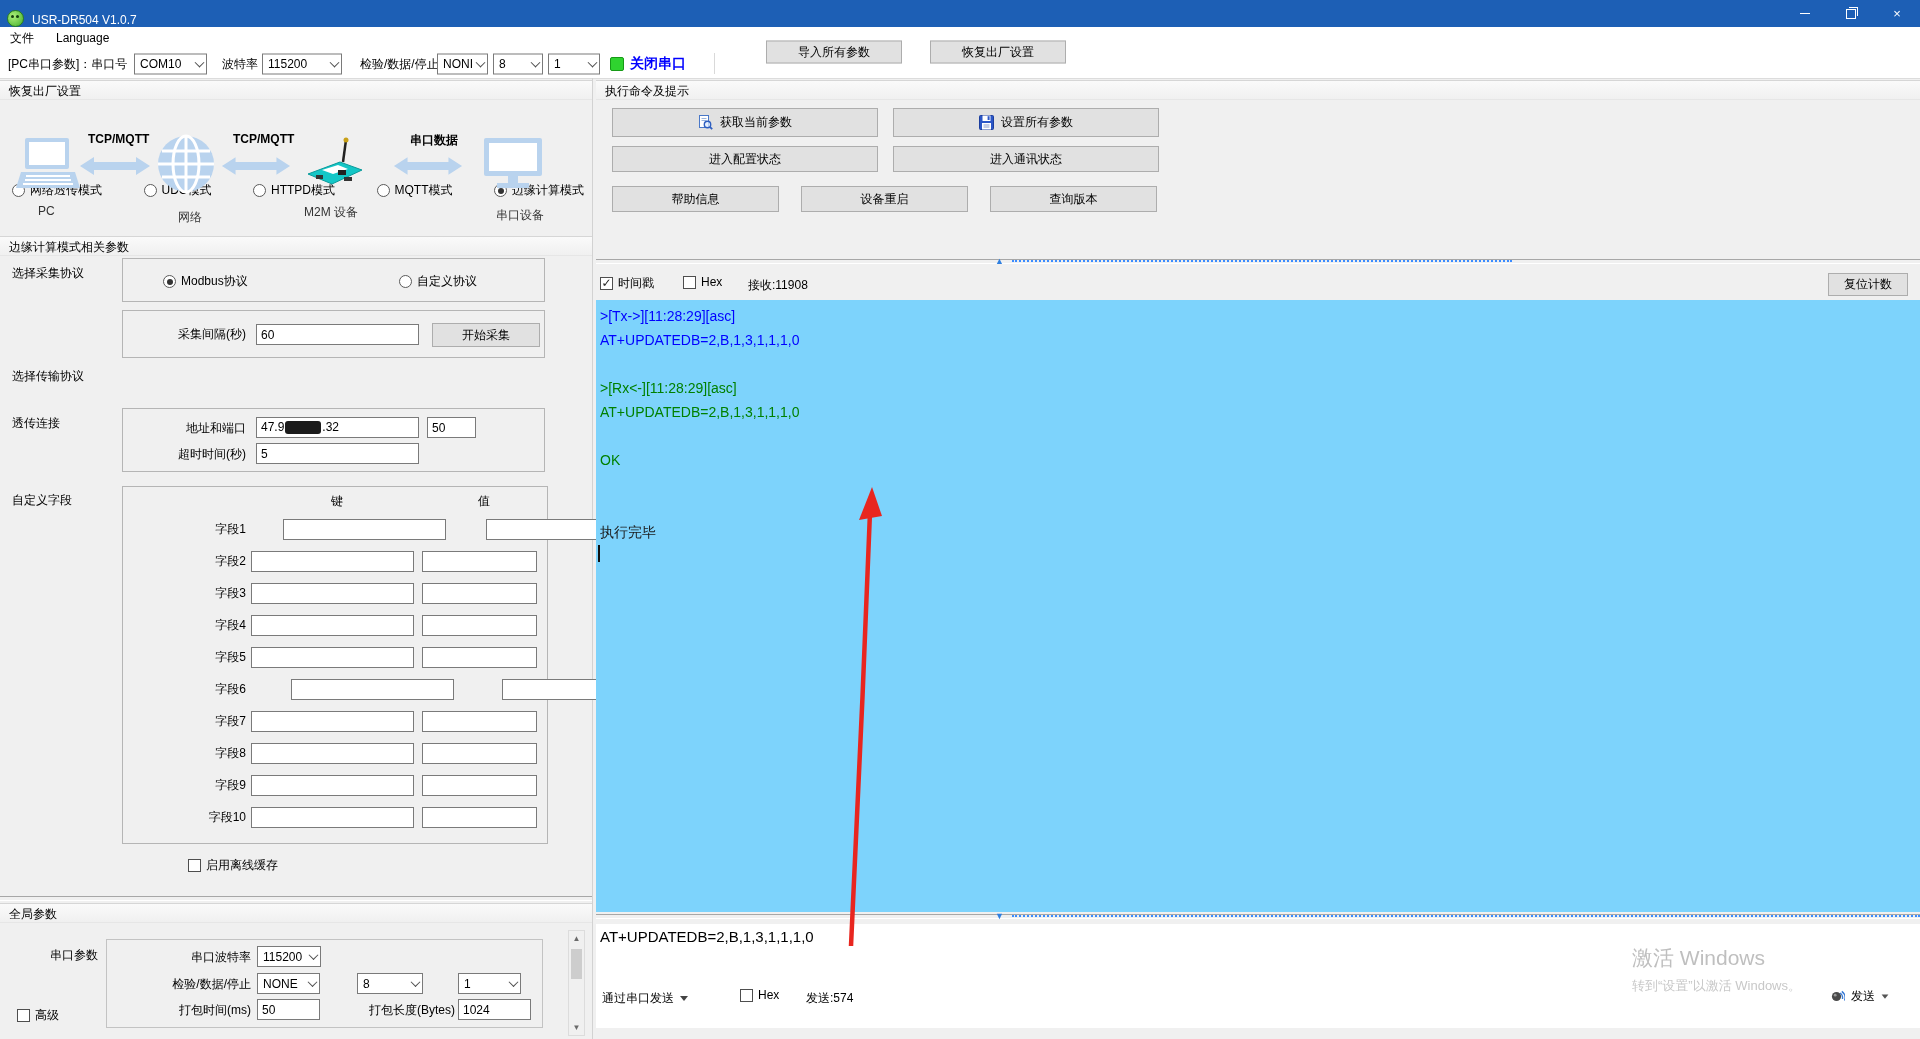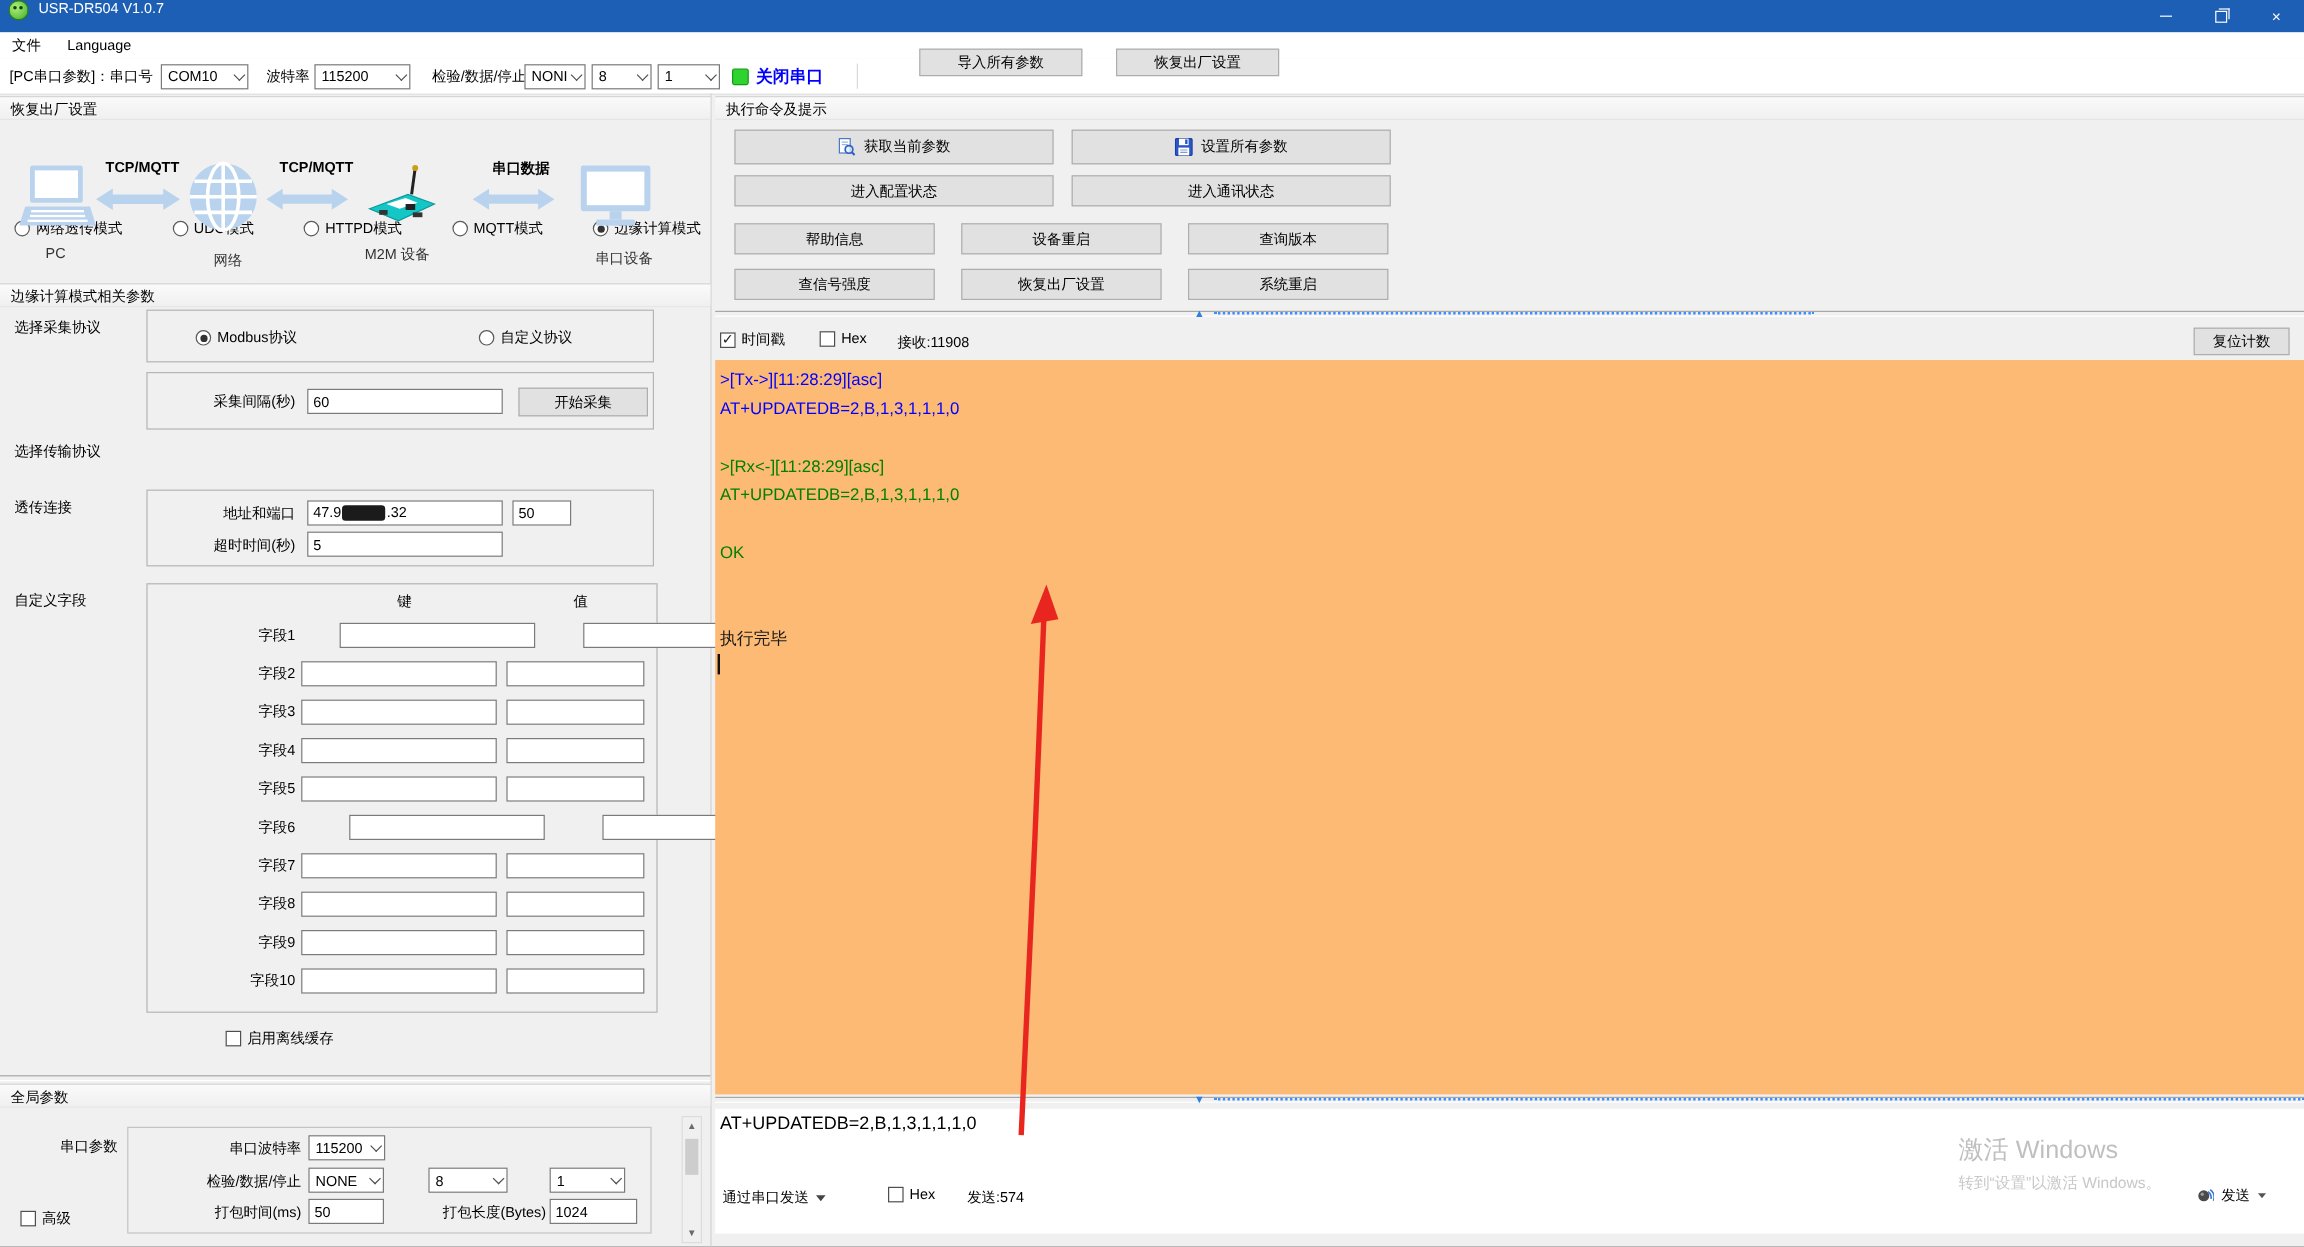--- a/index.html
+++ b/index.html
@@ -1,19 +1,19 @@
 <!DOCTYPE html>
 <html><head>
 <meta charset="utf-8">
 <style>
   html,body{margin:0;padding:0}
   body{font-family:"Liberation Sans","DejaVu Sans",sans-serif;background:#444}
   .window{position:relative;width:1920px;height:1039px;background:#f0f0f0;overflow:hidden;font-size:12px;color:#000}
   
-  .titlebar{position:absolute;left:0;top:0;width:1920px;height:27px;background:#1d5fb5;display:flex;align-items:flex-start}
+  .titlebar{position:absolute;left:0;top:0;width:1920px;height:27px;background:#1d5fb5;display:flex;align-items:flex-end}
   .app-icon{width:15px;height:15px;margin-left:7px;border-radius:50%;background:radial-gradient(circle at 35% 35%,#aef07a,#3fae2a);border:1px solid #2a7d1d;position:relative}
   .app-icon::after{content:"";position:absolute;left:3px;top:4px;width:3px;height:3px;border-radius:50%;background:#14400e;box-shadow:5px 0 0 #14400e}
   .titlebar .title{color:#fff;margin-left:8px;font-size:12px}
   .win-controls{position:absolute;right:0;top:0;height:27px;display:flex}
   .wc{width:46px;height:27px;display:flex;align-items:center;justify-content:center;color:#fff;font-size:13px}
   .glyph-min{width:10px;height:1px;background:#fff;display:block}
   .glyph-restore{width:8px;height:8px;border:1px solid #fff;position:relative;display:block}
   .glyph-restore::before{content:"";position:absolute;left:2px;top:-3px;width:8px;height:8px;border:1px solid #fff;border-left:none;border-bottom:none}
   
   .menubar{position:absolute;left:0;top:27px;width:1920px;height:22px;background:#fff;display:flex;align-items:center;gap:22px;padding-left:10px;box-sizing:border-box}
@@ -44,21 +44,21 @@
   .node-lbl{position:absolute;font-size:12px;color:#333}
   .bar3d{position:absolute;height:5px;background:#f0f0f0;border-top:1px solid #a7a7a7;border-bottom:1px solid #ffffff;box-sizing:border-box}
   .split-dots{position:absolute;height:0;border-top:2px dotted #3b8cff}
   .split-tri{position:absolute;font-size:9px;color:#2f7fe0;line-height:9px}
   
   .cmd-row{position:absolute;left:16px;display:flex}
   .cmd-row.two{gap:15px}.cmd-row.two .btn{width:266px}
   .cmd-row.three{gap:22px}.cmd-row.three .btn{width:167px}
   .cmd-row.r1 .btn{height:29px}.cmd-row .btn{height:26px}
   
-  .log-area{position:absolute;left:0;top:222px;width:1324px;height:612px;background:#fdba74}
+  .log-area{position:absolute;left:0;top:222px;width:1324px;height:612px;background:#7dd3fc}
   .log-lines{position:absolute;left:4px;top:4px;font-size:14px;line-height:24px;white-space:pre}
   .caret{position:absolute;width:2px;height:17px;background:#111}
   .send-box{position:absolute;left:0;top:846px;width:1324px;height:104px;background:#fff}
   .send-text{position:absolute;left:4px;top:4px;font-size:15px}
   .flat-drop{display:inline-flex;align-items:center;gap:6px}
   .tri-down{width:0;height:0;border-left:4px solid transparent;border-right:4px solid transparent;border-top:5px solid #444;display:inline-block}
   .watermark{position:absolute;left:1632px;top:944px;color:#bfbfbf;pointer-events:none}
   .watermark .l1{font-size:21px}
   .watermark .l2{font-size:13px;color:#c8c8c8;margin-top:5px}
   
@@ -387,31 +387,20 @@
         <div class="btn">
           <span>帮助信息</span>
         </div>
         <div class="btn">
           <span>设备重启</span>
         </div>
         <div class="btn">
           <span>查询版本</span>
         </div>
       </div>
-    <div class="cmd-row three" style="top:146px">
-        <div class="btn">
-          <span>查信号强度</span>
-        </div>
-        <div class="btn">
-          <span>恢复出厂设置</span>
-        </div>
-        <div class="btn">
-          <span>系统重启</span>
-        </div>
-      </div>
 
     <div class="bar3d" style="left:0;top:181px;width:1324px"></div>
     <span class="split-tri" style="left:399px;top:179px">▲</span>
     <div class="split-dots" style="left:416px;top:182px;width:500px"></div>
 
     <span class="opt" style="position:absolute;left:4px;top:197px">
         <span class="cb checked"></span>
         <span>时间戳</span>
       </span>
     <span class="opt" style="position:absolute;left:87px;top:197px">

